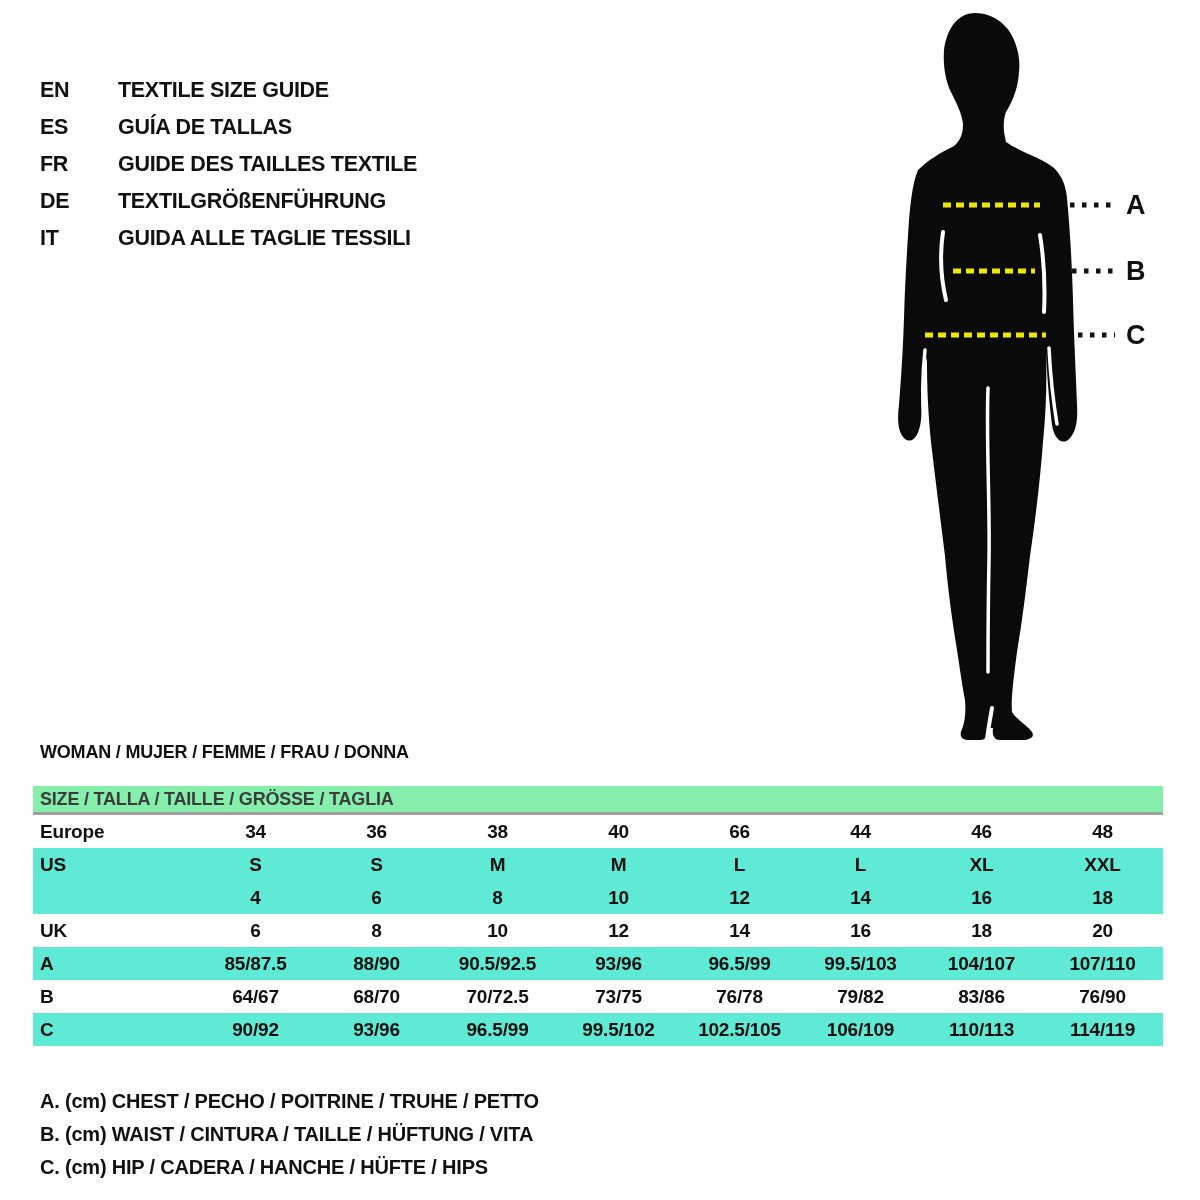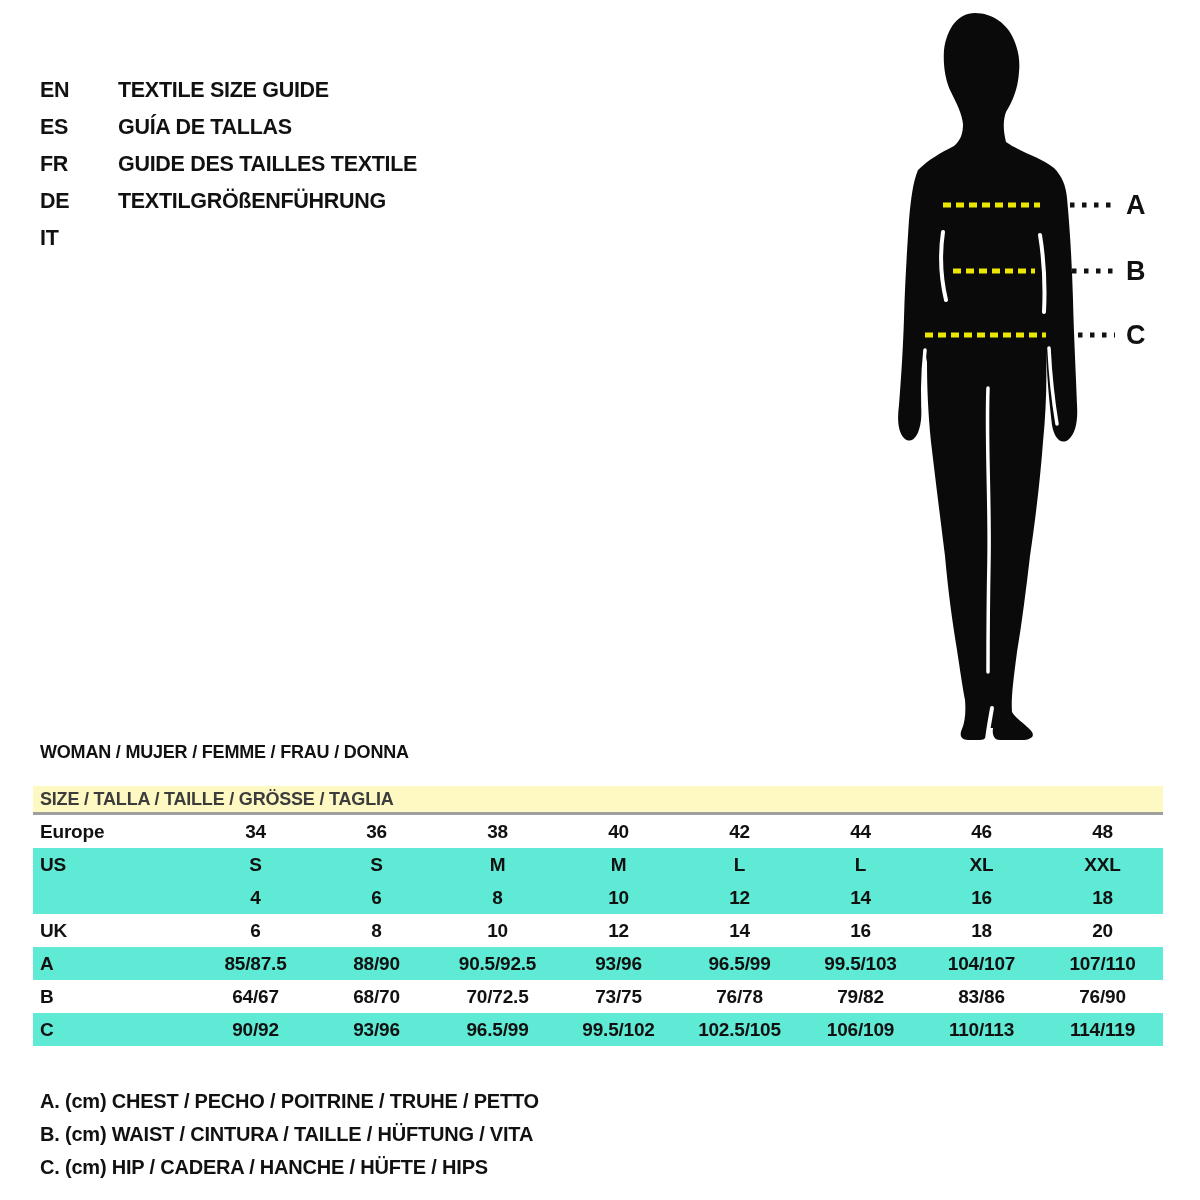--- a/index.html
+++ b/index.html
@@ -13,21 +13,21 @@
   .lang-row{display:grid;grid-template-columns:78px auto;height:37px;line-height:37px;
     font-size:21.5px;font-weight:700;letter-spacing:-0.3px;white-space:nowrap;}
   
   .figure-svg{position:absolute;left:870px;top:0;width:330px;height:760px;}
   .measure-label{font-family:"Liberation Sans","DejaVu Sans",sans-serif;font-size:27px;font-weight:700;fill:#111;}
   
   .section-title{position:absolute;left:40px;top:742px;font-size:18px;font-weight:700;
     letter-spacing:-0.2px;white-space:nowrap;}
   
   .size-table{position:absolute;left:33px;top:786px;width:1130px;}
-  .table-header{height:26px;line-height:26px;background:#fef9c3;border-bottom:3px solid #9f9f9f;
+  .table-header{height:26px;line-height:26px;background:#86efac;border-bottom:3px solid #9f9f9f;
     padding-left:7px;font-size:18px;font-weight:700;color:#3c3c3c;letter-spacing:-0.2px;}
   .t-row{display:grid;grid-template-columns:162px repeat(8,1fr);height:33px;align-items:center;
     font-size:19px;font-weight:700;letter-spacing:-0.2px;}
   .t-row.shaded{background:#5eead4;}
   .t-row .rlabel{padding-left:7px;text-align:left;}
   .t-row .val{text-align:center;}
   
   .legend{position:absolute;left:40px;top:1085px;}
   .legend-line{height:33px;line-height:33px;font-size:20px;font-weight:700;
     letter-spacing:-0.2px;white-space:nowrap;}
@@ -47,20 +47,21 @@
   <div class="lang-row">
     <span>FR</span>
     <span>GUIDE DES TAILLES TEXTILE</span>
   </div>
   <div class="lang-row">
     <span>DE</span>
     <span>TEXTILGRÖßENFÜHRUNG</span>
   </div>
   <div class="lang-row">
     <span>IT</span>
+    <span>GUIDA ALLE TAGLIE TESSILI</span>
   </div>
 </div>
 
 <svg class="figure-svg" viewBox="870 0 330 760" xmlns="http://www.w3.org/2000/svg">
 
   <path fill="#0a0a0a" d="
     M975,13
     C992,13 1008,24 1014,40
     C1019,52 1020,62 1019,72
     C1018,88 1013,101 1006,112
@@ -133,21 +134,21 @@
 
 <div class="size-table">
   <div class="table-header">SIZE / TALLA / TAILLE / GRÖSSE / TAGLIA</div>
 
   <div class="t-row">
     <span class="rlabel">Europe</span>
     <span class="val">34</span>
     <span class="val">36</span>
     <span class="val">38</span>
     <span class="val">40</span>
-    <span class="val">42</span>
+    <span class="val">66</span>
     <span class="val">44</span>
     <span class="val">46</span>
     <span class="val">48</span>
   </div>
 
   <div class="t-row shaded">
     <span class="rlabel">US</span>
     <span class="val">S</span>
     <span class="val">S</span>
     <span class="val">M</span>

